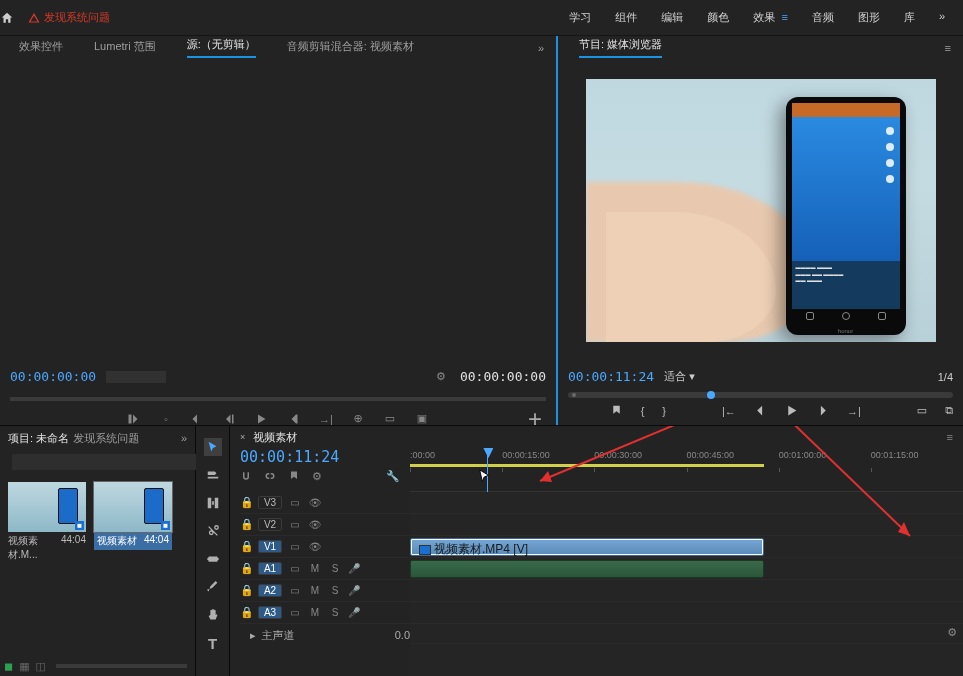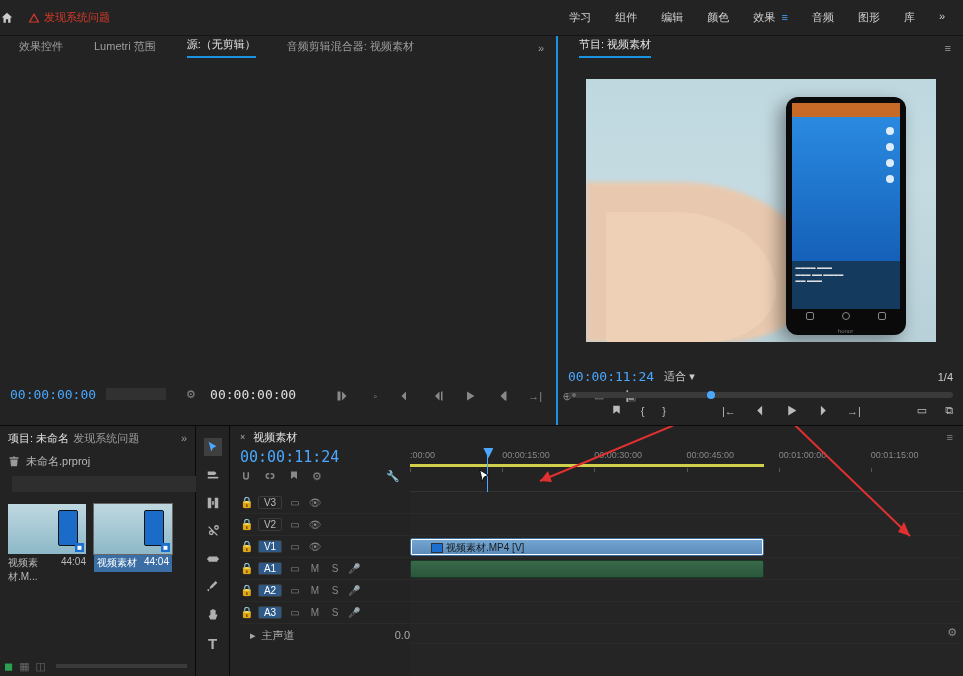--- a/index.html
+++ b/index.html
@@ -22,21 +22,21 @@
 .left { width: 558px; border-right: 2px solid #1b94e0; display: flex; flex-direction: column; background: #232323; }
 .right { flex: 1; display: flex; flex-direction: column; }
 
 .panel-tabs { height: 22px; display: flex; align-items: flex-end; gap: 20px; padding-left: 8px; color: #9e9e9e; font-size: 11px; }
 .panel-tabs span { padding-bottom: 4px; cursor: pointer; margin-left: 11px; }
 .panel-tabs span.active { color: #e3e3e3; border-bottom: 2px solid #1b94e0; }
 .panel-tabs .menu { margin-left: auto; padding-right: 12px; }
 .panel-body { flex: 1; background: #232323; }
 
 
-.viewer-bottom { height: 62px; display: flex; flex-direction: row; justify-content: space-between; }
+.viewer-bottom { height: 62px; display: flex; flex-direction: column; justify-content: space-between; }
 .vb-row1 { display: flex; align-items: center; padding: 6px 10px; gap: 10px; }
 .tc { color: #4aa8ff; font-family: monospace; font-size: 13px; }
 .vb-row1 .spacer { flex: 1; }
 .vb-row1 .tc-right { color: #e0e0e0; font-family: monospace; font-size: 13px; }
 .vb-slider { height: 4px; margin: 2px 10px; background: #3a3a3a; position: relative; }
 .vb-ctrl { display: flex; align-items: center; gap: 18px; justify-content: center; padding: 4px 10px 0 10px; position: relative; }
 .vb-ctrl .icon { color: #888; width: 14px; text-align: center; cursor: pointer; }
 .vb-ctrl .icon svg { width: 12px; height: 12px; fill: #888; }
 .vb-ctrl .plus { position: absolute; right: 14px; font-size: 24px; color: #aaa; line-height: 14px; cursor: pointer; }
 
@@ -117,21 +117,21 @@
 
 .tl-tracks { flex: 1; display: flex; }
 .tl-track-heads { width: 180px; display: flex; flex-direction: column; padding-left: 10px; }
 .tl-track-lanes { flex: 1; position: relative; background: #252525; }
 .track-row { height: 22px; display: flex; align-items: center; gap: 6px; border-bottom: 1px solid #2a2a2a; }
 .track-row .lock { width: 12px; color: #888; }
 .track-row .name { width: 24px; text-align: center; color: #bbb; font-size: 10px; border: 1px solid #3a3a3a; border-radius: 2px; }
 .track-row .name.on { background: #2e5a8a; color: #fff; }
 .track-row .eye, .track-row .m, .track-row .s, .track-row .mic { width: 14px; text-align: center; color: #888; font-size: 10px; cursor: pointer; }
 .lane-row { height: 22px; border-bottom: 1px solid #2a2a2a; position: relative; }
-.clip { position: absolute; top: 2px; height: 18px; border-radius: 2px; font-size: 10px; padding: 2px 20px; }
+.clip { position: absolute; top: 2px; height: 18px; border-radius: 2px; font-size: 12px; padding: 2px 8px; }
 .clip.video { background: linear-gradient(180deg, #75a7d4, #5a8ab8); border: 1px solid #3a6a9a; color: #1a1a1a; }
 .clip.video.sel { box-shadow: inset 0 0 0 1px #fff; }
 .clip.audio { background: linear-gradient(180deg, #3a6a4a, #2a553a); border: 1px solid #1a3a28; }
 .clip .thumb-mini { display: inline-block; width: 12px; height: 10px; background: #1b6fcf; margin-right: 3px; vertical-align: middle; border: 1px solid #333; }
 .master-row { height: 22px; display: flex; align-items: center; gap: 6px; padding-left: 10px; color: #aaa; }
 .master-row .lbl { flex: 1; }
 
 
 .arrow-svg { position: absolute; pointer-events: none; z-index: 100; }
 .arrow-svg line { stroke: #e03030; stroke-width: 2; }
@@ -220,21 +220,21 @@
           <span class="icon">⊕</span>
           <span class="icon">▭</span>
           <span class="icon">▣</span>
           <span class="plus">+</span>
         </div>
       </div>
     </div>
 
     <div class="right">
       <div class="panel-tabs" style="padding-left:10px">
-        <span class="active">节目: 视频素材</span>
+        <span class="active">节目: 媒体浏览器</span>
         <span class="menu">≡</span>
       </div>
       <div class="prog-body">
         <div class="prog-canvas">
           <div class="sky"></div>
           <div class="pillow"></div>
           <div class="hand"></div>
           <div class="hand2"></div>
           <div class="phone">
             <div class="phone-screen">
@@ -304,26 +304,20 @@
     </div>
   </div>
 
   <div class="bottom">
     <div class="project">
       <div class="proj-tabs">
         <span class="active">项目: 未命名</span>
         <span>发现系统问题</span>
         <span class="chev">»</span>
       </div>
-      <div class="proj-path">
-        <svg class="bin" viewBox="0 0 16 16">
-            <path fill="#999" d="M2 3h4l1-1h2l1 1h4v2H2zM3 6h10l-1 9H4z"></path>
-          </svg>
-        <span>未命名.prproj</span>
-      </div>
       <div class="proj-filter">
         <svg width="12" height="12" viewBox="0 0 16 16">
             <circle cx="6" cy="6" r="4" fill="none" stroke="#888" stroke-width="2"></circle>
             <path stroke="#888" stroke-width="2" d="M10 10l4 4"></path>
           </svg>
         <input type="text" style="">
         <span style="color:#888">▸</span>
       </div>
       <div class="proj-thumbs">
         <div class="proj-thumb">

